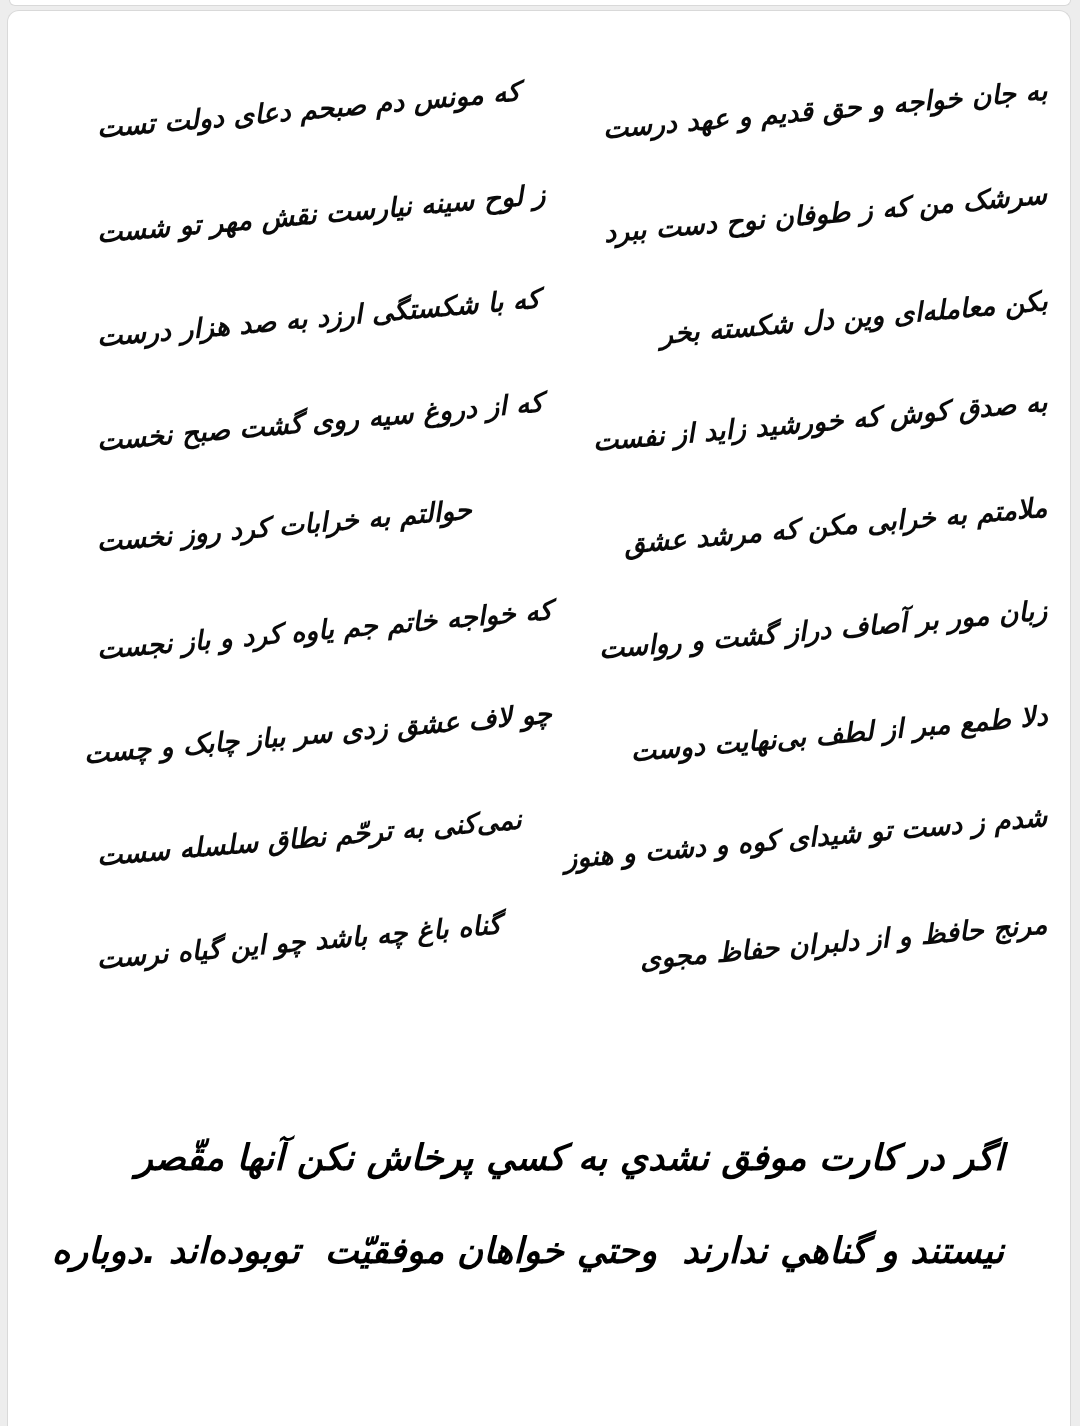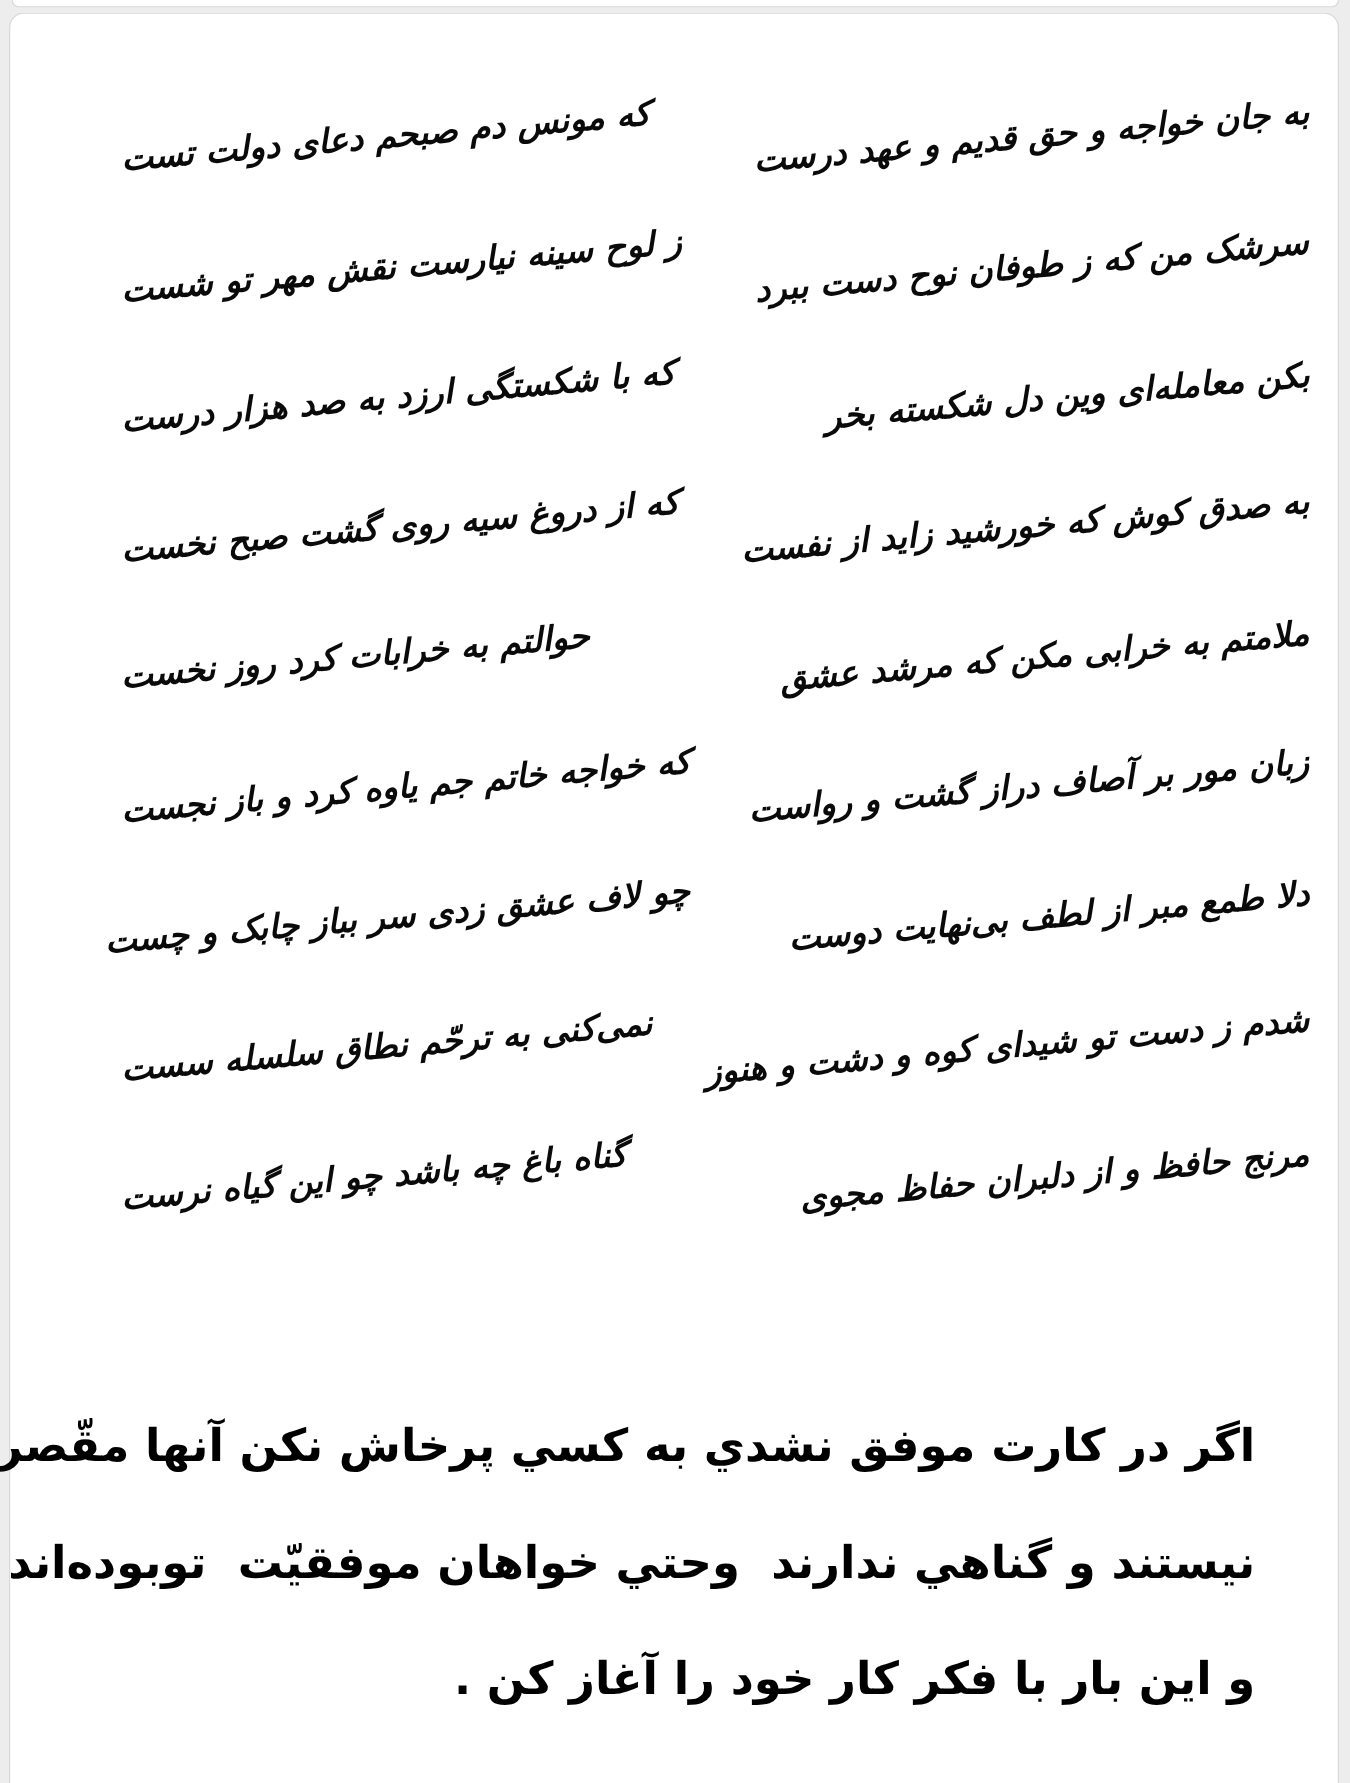--- a/index.html
+++ b/index.html
@@ -58,20 +58,21 @@
     display: inline-block;
     transform: rotate(-5deg);
     transform-origin: center;
   }
   
   .prose {
     direction: rtl;
     margin-top: 118px;
     padding-left: 0;
     padding-right: 44px; 
+    font-style: italic;
   }
   .prose-line {
     white-space: pre;
     text-align: right;
     font-size: 36px;
     font-weight: 700;
     line-height: 93px;
     letter-spacing: 0.5px;
     color: #000000;
   }
@@ -130,17 +131,16 @@
       <div class="couplet-row">
         <div class="hemistich first"><span class="cal">مرنج حافظ و از دلبران حفاظ مجوی</span></div>
         <div class="hemistich second"><span class="cal">گناه باغ چه باشد چو این گیاه نرست</span></div>
       </div>
 
     </div>
 
     <div class="prose">
       <div class="prose-line">اگر در كارت موفق نشدي به كسي پرخاش نكن آنها مقّصر</div>
       <div class="prose-line">نيستند و گناهي ندارند  وحتي خواهان موفقيّت  توبوده‌اند .دوباره</div>
-      <div class="prose-line">و اين بار با فكر كار خود را آغاز كن .</div>
     </div>
 
   </div>
 </div>
 
 </body></html>

